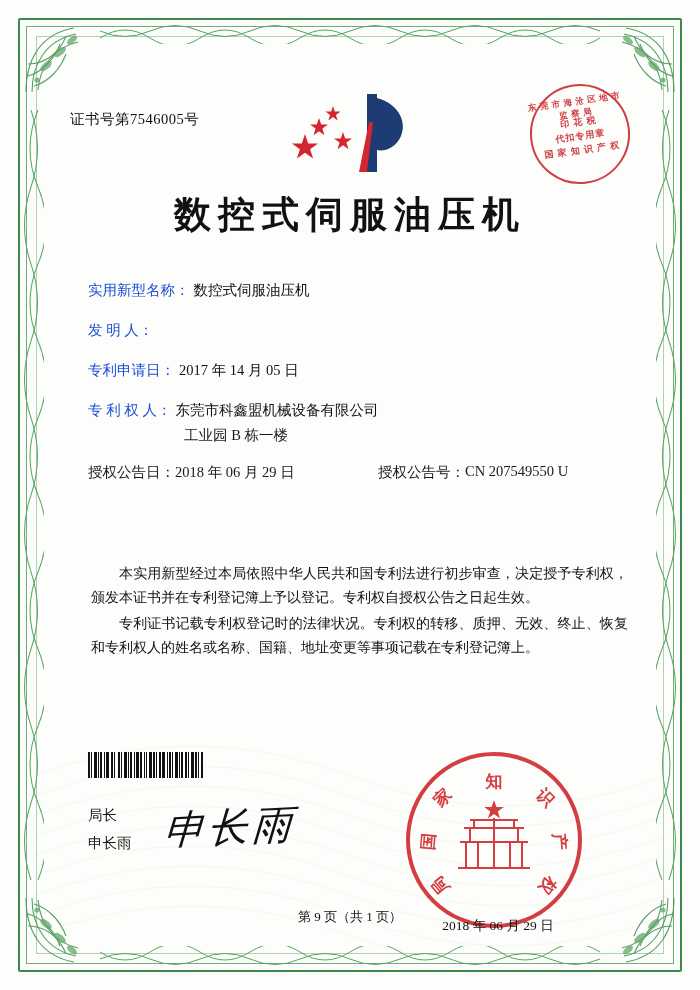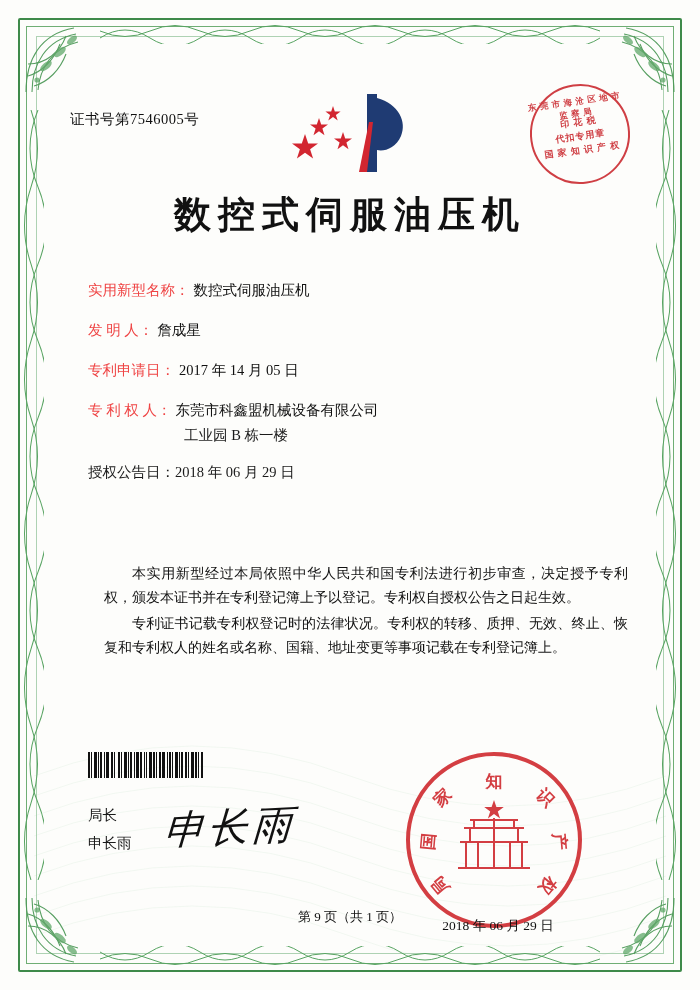--- a/index.html
+++ b/index.html
@@ -166,21 +166,21 @@
   .row {
     display: flex;
     align-items: baseline;
     margin-bottom: 19px;
     font-size: 14.5px;
     line-height: 1.45;
   }
   .row .label {
     flex: 0 0 auto;
     white-space: pre;
-    color: #ef4444;
+    color: #1d4ed8;
   }
   .row .value {
     flex: 1 1 auto;
     color: #111;
     padding-left: 4px;
   }
   .row-split {
     display: flex;
     margin-bottom: 4px;
     font-size: 14.5px;
@@ -203,21 +203,21 @@
     position: absolute;
     left: 28px;
     right: 12px;
     top: 500px;
     font-size: 14px;
     line-height: 1.72;
     text-align: justify;
     color: #111;
   }
   .paras p {
-    margin: 0 0 2px 16px;
+    margin: 0 0 2px 3px;
     text-indent: 2em;
   }
 
   
   .barcode {
     position: absolute;
     left: 28px;
     top: 690px;
     width: 180px;
     height: 26px;
@@ -471,36 +471,39 @@
 
     <div class="title">数控式伺服油压机</div>
 
     <div class="fields">
       <div class="row">
         <span class="label">实用新型名称：</span>
         <span class="value">数控式伺服油压机</span>
       </div>
       <div class="row">
         <span class="label">发 明 人：</span>
-        <span class="value">詹成星</span>
       </div>
       <div class="row">
         <span class="label">专利申请日：</span>
         <span class="value">2017 年 14 月 05 日</span>
       </div>
       <div class="row">
         <span class="label">专 利 权 人：</span>
         <span class="value">东莞市科鑫盟机械设备有限公司</span>
       </div>
       <div class="addr-cont">工业园 B 栋一楼</div>
 
       <div class="row-split">
         <div class="half">
           <span class="label">授权公告日：</span>
           <span class="value">2018 年 06 月 29 日</span>
+        </div>
+        <div class="half second">
+          <span class="label">授权公告号：</span>
+          <span class="value">CN 207549550 U</span>
         </div>
       </div>
     </div>
 
     <div class="paras">
       <p>本实用新型经过本局依照中华人民共和国专利法进行初步审查，决定授予专利权，颁发本证书并在专利登记簿上予以登记。专利权自授权公告之日起生效。</p>
       <p>专利证书记载专利权登记时的法律状况。专利权的转移、质押、无效、终止、恢复和专利权人的姓名或名称、国籍、地址变更等事项记载在专利登记簿上。</p>
     </div>
 
     <div class="barcode">

